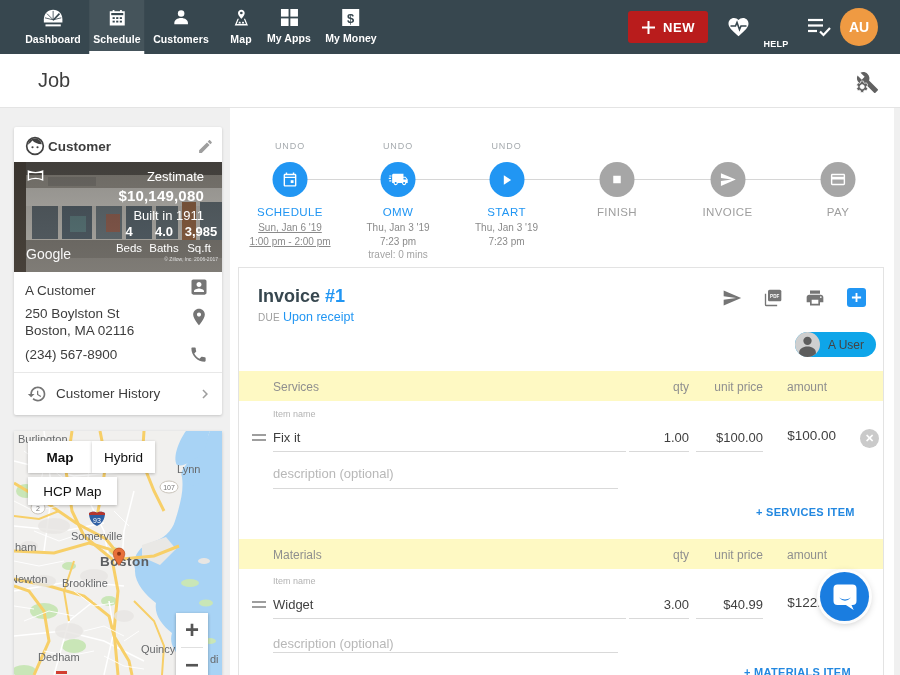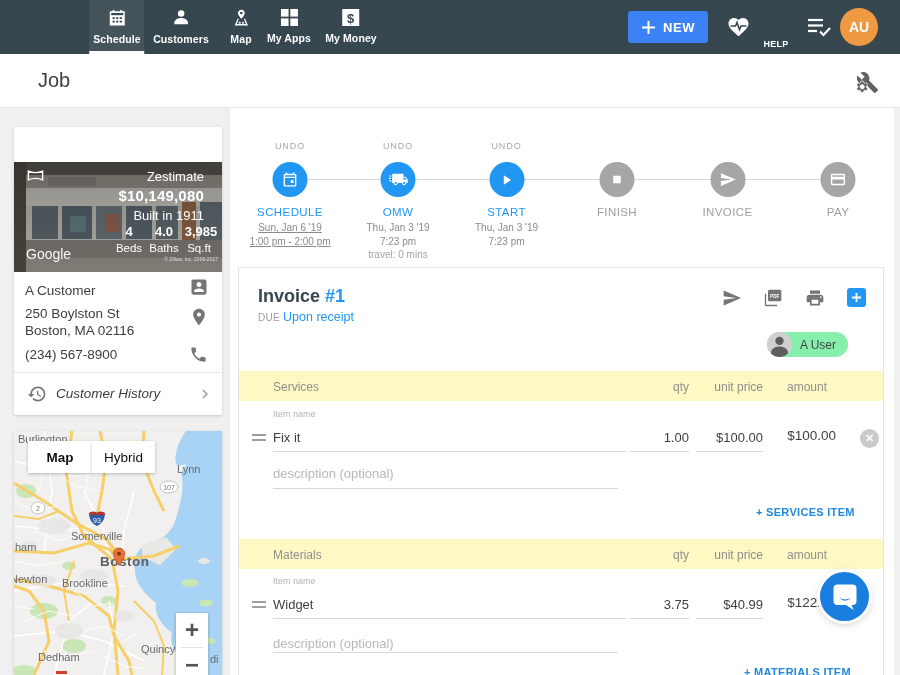--- a/index.html
+++ b/index.html
@@ -5,21 +5,21 @@
 * { margin:0; padding:0; box-sizing:border-box; }
 html,body { width:900px; height:675px; overflow:hidden; }
 body { font-family:"Liberation Sans", sans-serif; background:#f0f0f0; position:relative; }
 .abs { position:absolute; }
 
 
 #nav { position:absolute; left:0; top:0; width:900px; height:54px; background:#37474f; z-index:20; }
 .navitem { position:absolute; top:0; height:54px; transform:translateX(-50%); display:flex; flex-direction:column; align-items:center; justify-content:flex-start; padding-top:8px; color:#fff; }
 .navitem .lbl { font-size:10.5px; font-weight:bold; margin-top:5px; white-space:nowrap; letter-spacing:0.1px; }
 .navitem.active { background:rgba(255,255,255,0.07); border-bottom:3px solid #fff; padding-left:4px; padding-right:4px; }
-#newbtn { position:absolute; left:628px; top:11px; width:80px; height:32px; background:#3b82f6; border-radius:3px; color:#fff; font-size:13px; font-weight:bold; display:flex; align-items:center; justify-content:center; letter-spacing:0.5px; }
+#newbtn { position:absolute; left:628px; top:11px; width:80px; height:32px; background:#b91c1c; border-radius:3px; color:#fff; font-size:13px; font-weight:bold; display:flex; align-items:center; justify-content:center; letter-spacing:0.5px; }
 #helpcenter { position:absolute; left:752px; top:14px; width:48px; color:#fff; font-size:9px; font-weight:bold; text-align:center; line-height:13px; letter-spacing:0.3px;margin-top:24px; }
 #avatar { position:absolute; left:840px; top:8px; width:38px; height:38px; border-radius:50%; background:#ef9a42; color:#fff; font-size:14px; font-weight:bold; display:flex; align-items:center; justify-content:center; }
 
 
 #jobbar { position:absolute; left:0; top:54px; width:900px; height:54px; background:#fff; border-bottom:1px solid #e4e4e4; z-index:10; }
 #jobbar .title { position:absolute; left:38px; top:15px; font-size:20px; color:#3d3d3d; }
 
 
 #rightpanel { position:absolute; left:230px; top:108px; width:664px; height:567px; background:#fff; }
 
@@ -35,21 +35,21 @@
 .stepdate { position:absolute; top:221px; transform:translateX(-50%); font-size:10px; color:#8a8a8a; text-align:center; line-height:13.5px; white-space:nowrap; }
 .stepdate .trav { color:#a3a3a3; }
 
 
 #invcard { position:absolute; left:238px; top:267px; width:646px; height:408px; background:#fff; border:1px solid #e3e3e3; border-bottom:none; }
 #invtitle { position:absolute; left:19px; top:18px; font-size:18px; font-weight:bold; color:#37474f; }
 #invtitle span { color:#2196f3; }
 #invdue { position:absolute; left:19px; top:42px; font-size:10px; color:#9e9e9e; letter-spacing:0.3px; }
 #invdue a { font-size:12.5px; color:#2196f3; text-decoration:none; letter-spacing:0; }
 .hicon { position:absolute; top:20px; }
-#userchip { position:absolute; left:528px; top:64px; height:25px; background:#86efac; border-radius:13px; display:flex; align-items:center; padding-right:12px; }
+#userchip { position:absolute; left:556px; top:64px; height:25px; background:#0ea5e9; border-radius:13px; display:flex; align-items:center; padding-right:12px; }
 #userchip .av { width:25px; height:25px; border-radius:50%; background:#cfcfcf; overflow:hidden; position:relative; }
 #userchip .txt { font-size:12px; color:#444; margin-left:8px; }
 
 .sechead { position:absolute; left:0; width:644px; height:30px; background:#fef9c3; }
 .sechead .n { position:absolute; left:34px; top:9px; font-size:12px; color:#8f8f8f; }
 .sechead .c { position:absolute; top:9px; font-size:12px; color:#8f8f8f; }
 .itemname-lbl { position:absolute; left:34px; font-size:9px; color:#b3b3b3; }
 .itemname { position:absolute; left:34px; font-size:13px; color:#3f3f3f; }
 .uline { position:absolute; height:1px; background:#d9d9d9; }
 .num { position:absolute; font-size:13px; color:#3f3f3f; text-align:right; }
@@ -78,20 +78,34 @@
 #zoomctl { position:absolute; left:162px; top:182px; width:32px; height:70px; background:#fff; box-shadow:0 1px 3px rgba(0,0,0,0.3); }
 #zoomctl .zp { position:absolute; left:0; width:32px; height:34px; color:#555; font-size:24px; font-weight:bold; display:flex; align-items:center; justify-content:center; }
 
 
 #chat { position:absolute; left:820px; top:572px; width:49px; height:49px; border-radius:50%; background:#1a7de0; box-shadow:0 0 0 3px rgba(255,255,255,0.9), 0 2px 8px rgba(0,0,0,0.3); display:flex; align-items:center; justify-content:center; z-index:30; }
 </style>
 </head>
 <body>
 
 <div id="nav">
+  <div class="navitem" style="left:53px;">
+    <svg width="22" height="20" viewBox="0 0 24 22">
+        <path fill="#fff" d="M12 2 C6.2 2 1.8 6.6 1.8 12.3 L1.8 16 L22.2 16 L22.2 12.3 C22.2 6.6 17.8 2 12 2 Z"></path>
+        <g stroke="#37474f" stroke-width="0.9">
+          <line x1="12" y1="13" x2="12" y2="3.2"></line>
+          <line x1="12" y1="13" x2="5.2" y2="6.2"></line>
+          <line x1="12" y1="13" x2="3" y2="10.8"></line>
+          <line x1="12" y1="13" x2="21" y2="10.8"></line>
+        </g>
+        <line x1="12" y1="13.5" x2="19" y2="6.2" stroke="#37474f" stroke-width="1.8"></line>
+        <rect x="3.6" y="18" width="16.8" height="2.2" fill="#fff"></rect>
+      </svg>
+    <div class="lbl">Dashboard</div>
+  </div>
   <div class="navitem active" style="left:117px;">
     <svg width="20" height="20" viewBox="0 0 24 24">
         <path fill="#fff" d="M21 21 L3 21 L3 4 L6.5 4 L6.5 2.4 L8.6 2.4 L8.6 4 L15.4 4 L15.4 2.4 L17.5 2.4 L17.5 4 L21 4 Z"></path>
         <rect x="4.8" y="6" width="14.4" height="2.6" fill="#37474f"></rect>
         <g fill="#37474f">
           <rect x="6.4" y="11" width="2.6" height="2.2"></rect>
           <rect x="10.7" y="11" width="2.6" height="2.2"></rect>
           <rect x="15" y="11" width="2.6" height="2.2"></rect>
           <rect x="6.4" y="15.2" width="2.6" height="2.2"></rect>
           <rect x="10.7" y="15.2" width="2.6" height="2.2"></rect>
@@ -275,32 +289,44 @@
     <div class="c" style="left:415px; width:35px; text-align:right;">qty</div>
     <div class="c" style="left:460px; width:64px; text-align:right;">unit price</div>
     <div class="c" style="left:540px; width:48px; text-align:right;">amount</div>
   </div>
   <div class="itemname-lbl" style="top:308px;">Item name</div>
   <div class="drag" style="top:333px;">
       <div></div>
       <div></div>
     </div>
   <div class="itemname" style="top:329px;">Widget</div>
-  <div class="num" style="left:380px; top:329px; width:70px;">3.75</div>
+  <div class="num" style="left:380px; top:329px; width:70px;">3.00</div>
   <div class="num" style="left:444px; top:329px; width:80px;">$40.99</div>
   <div class="num" style="left:518px; top:327px; width:79px; font-size:13.5px;">$122.97</div>
   <div class="uline" style="left:34px; top:350px; width:353px;"></div>
   <div class="uline" style="left:390px; top:350px; width:60px;"></div>
   <div class="uline" style="left:457px; top:350px; width:67px;"></div>
   <div class="desc" style="top:368px;">description (optional)</div>
   <div class="uline" style="left:34px; top:384px; width:345px;"></div>
   <div class="additem" style="left:505px; top:398px;">+ MATERIALS ITEM</div>
 </div>
 
 <div id="custcard">
+  <div id="custhead">
+    <svg class="abs" style="left:11px; top:9px;" width="20" height="20" viewBox="0 0 24 24">
+        <circle cx="12" cy="12" r="10" fill="none" stroke="#424242" stroke-width="2"></circle>
+        <path fill="#424242" d="M12 3 C7 3 4 6.5 3.6 10.5 C6 9 8 6.5 9 5.5 C11 8 15 9.8 20.2 10 C19.5 6 16.5 3 12 3 Z"></path>
+        <circle cx="9" cy="13.5" r="1.3" fill="#424242"></circle>
+        <circle cx="15" cy="13.5" r="1.3" fill="#424242"></circle>
+      </svg>
+    <div class="t">Customer</div>
+    <svg class="abs" style="left:183px; top:11px;" width="17" height="17" viewBox="0 0 24 24">
+        <path fill="#9e9e9e" d="M3 17.25V21h3.75L17.81 9.94l-3.75-3.75L3 17.25zM20.71 7.04c.39-.39.39-1.02 0-1.41l-2.34-2.34c-.39-.39-1.02-.39-1.41 0l-1.83 1.83 3.75 3.75 1.83-1.83z"></path>
+      </svg>
+  </div>
   <div id="photo">
 
     <div class="abs" style="left:0;top:0;width:208px;height:13px;background:#57534d;"></div>
     <div class="abs" style="left:0;top:13px;width:208px;height:13px;background:#9a958c;"></div>
     <div class="abs" style="left:0;top:26px;width:208px;height:18px;background:#d2cfc8;"></div>
     <div class="abs" style="left:0;top:44px;width:208px;height:34px;background:#c6c3bc;"></div>
     <div class="abs" style="left:34px;top:15px;width:48px;height:9px;background:#87837c;"></div>
     <div class="abs" style="left:18px;top:44px;width:26px;height:33px;background:#5b666d;"></div>
     <div class="abs" style="left:48px;top:44px;width:30px;height:33px;background:#51606a;"></div>
     <div class="abs" style="left:82px;top:44px;width:26px;height:33px;background:#68747a;"></div>
@@ -343,21 +369,21 @@
       <path fill="#757575" d="M12 2C8.13 2 5 5.13 5 9c0 5.25 7 13 7 13s7-7.75 7-13c0-3.87-3.13-7-7-7zm0 9.5c-1.38 0-2.5-1.12-2.5-2.5s1.12-2.5 2.5-2.5 2.5 1.12 2.5 2.5-1.12 2.5-2.5 2.5z"></path>
     </svg>
   <div class="cdet" style="top:220px;">(234) 567-8900</div>
   <svg class="cicon" style="top:218px;" width="19" height="19" viewBox="0 0 24 24">
       <path fill="#757575" d="M6.62 10.79c1.44 2.83 3.76 5.14 6.59 6.59l2.2-2.2c.27-.27.67-.36 1.02-.24 1.12.37 2.33.57 3.57.57.55 0 1 .45 1 1V20c0 .55-.45 1-1 1-9.39 0-17-7.61-17-17 0-.55.45-1 1-1h3.5c.55 0 1 .45 1 1 0 1.25.2 2.45.57 3.57.11.35.03.74-.25 1.02l-2.2 2.2z"></path>
     </svg>
   <div id="histrow">
     <svg class="abs" style="left:13px; top:11px;" width="20" height="20" viewBox="0 0 24 24">
         <path fill="#757575" d="M13 3c-4.97 0-9 4.03-9 9H1l3.89 3.89.07.14L9 12H6c0-3.87 3.13-7 7-7s7 3.13 7 7-3.13 7-7 7c-1.93 0-3.68-.79-4.94-2.06l-1.42 1.42C8.27 19.99 10.51 21 13 21c4.97 0 9-4.03 9-9s-4.03-9-9-9zm-1 5v5l4.28 2.54.72-1.21-3.5-2.08V8H12z"></path>
       </svg>
-    <div class="abs" style="left:42px; top:13px; font-size:13.5px; color:#3d3d3d;font-style:italic;">Customer History</div>
+    <div class="abs" style="left:42px; top:13px; font-size:13.5px; color:#3d3d3d;">Customer History</div>
     <svg class="abs" style="left:182px; top:12px;" width="18" height="18" viewBox="0 0 24 24">
         <path fill="#9e9e9e" d="M10 6L8.59 7.41 13.17 12l-4.58 4.59L10 18l6-6z"></path>
       </svg>
   </div>
 </div>
 
 <div id="mapcard">
   <svg width="208" height="244" viewBox="0 0 208 244">
     <rect width="208" height="244" fill="#f1f0ee"></rect>
 
@@ -454,20 +480,21 @@
       <text x="24" y="230">Dedham</text>
       <text x="196" y="232">di</text>
     </g>
     <text x="86" y="135" font-family="Liberation Sans" font-size="13.5" font-weight="bold" fill="#5d5f61" letter-spacing="0.5">Boston</text>
 
     <path fill="#e8703a" stroke="#b84d20" stroke-width="0.7" d="M105,117 C101.7,117 99.2,119.6 99.2,122.8 C99.2,127 105,134.5 105,134.5 C105,134.5 110.8,127 110.8,122.8 C110.8,119.6 108.3,117 105,117 Z"></path>
     <circle cx="105" cy="122.8" r="2" fill="#8d3413"></circle>
   </svg>
   <div class="mapbtn" style="left:14px; top:10px; width:64px; height:32px; font-size:13.5px; font-weight:bold; z-index:3;">Map</div>
   <div class="mapbtn" style="left:78px; top:10px; width:63px; height:32px; font-size:13.5px; z-index:3;">Hybrid</div>
+  <div class="mapbtn" style="left:14px; top:46px; width:89px; height:28px; font-size:13.5px; z-index:3;">HCP Map</div>
   <div id="zoomctl">
     <div class="zp" style="top:0;">+</div>
     <div class="abs" style="left:5px; top:34px; width:22px; height:1px; background:#e0e0e0;"></div>
     <div class="zp" style="top:35px;">−</div>
   </div>
 </div>
 
 <div id="chat">
   <svg width="26" height="27" viewBox="0 0 26 27">
       <path fill="#fff" d="M5.5 1.5 h15 a4 4 0 0 1 4 4 v12.5 a4 4 0 0 1 -4 4 h-1 l2.2 5 l-7.8 -5 h-8.4 a4 4 0 0 1 -4 -4 v-12.5 a4 4 0 0 1 4 -4 Z"></path>

